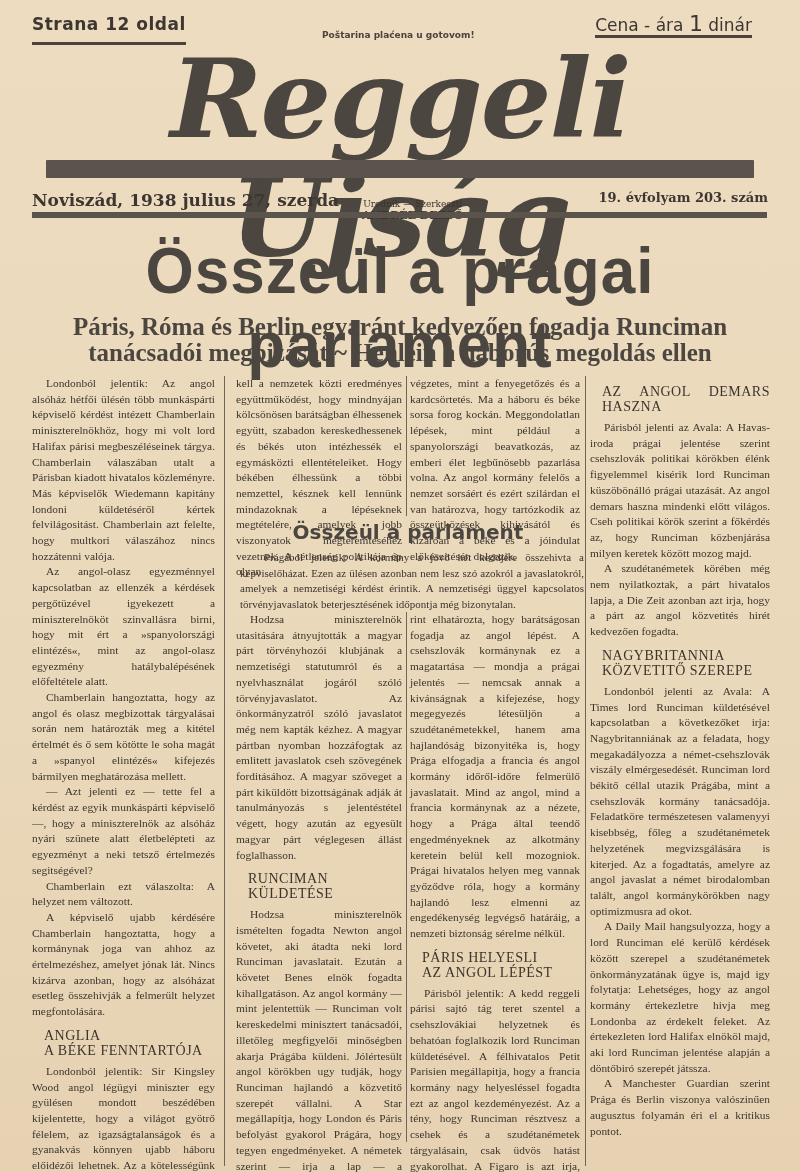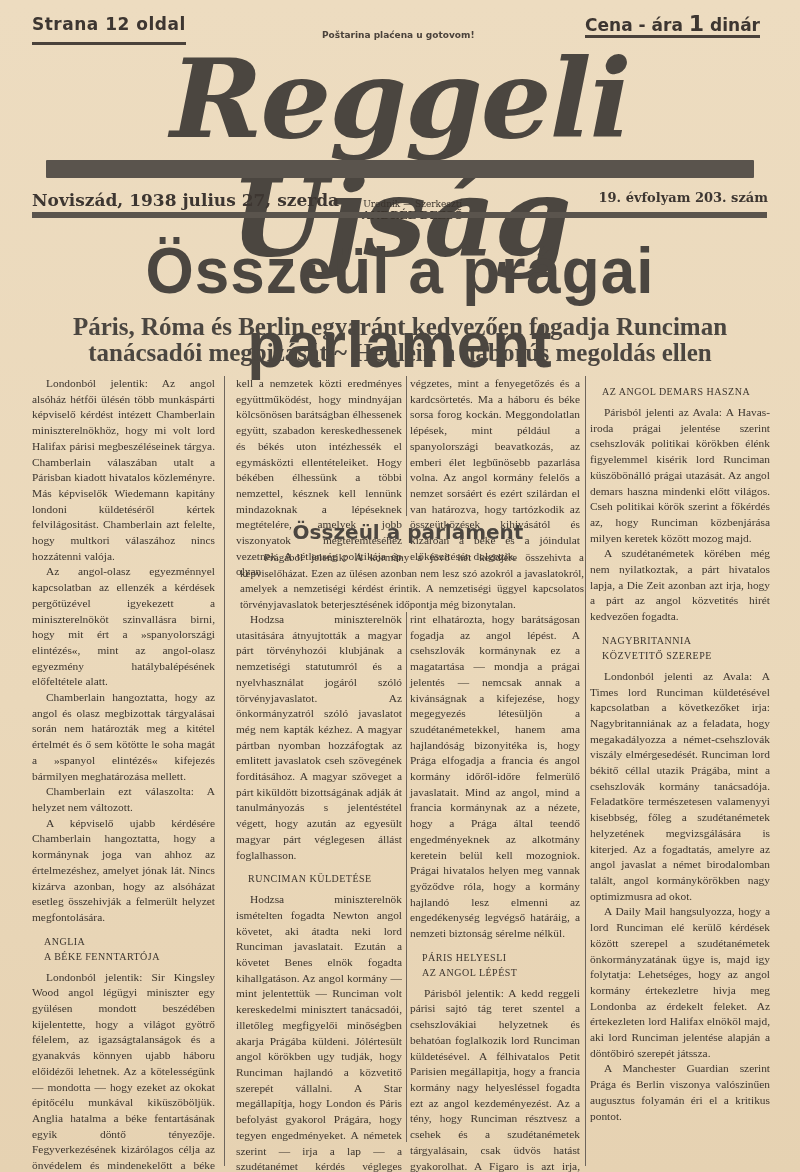--- a/index.html
+++ b/index.html
@@ -9,21 +9,21 @@
     color:#3a332c;
     font-family:"DejaVu Serif", serif;
     position:relative;
   }
   .page { position:absolute; inset:0; background:linear-gradient(180deg,#eddcc0 0%,#ead8ba 60%,#e6d2b2 100%); }
 
   
   .topbar { position:absolute; top:14px; left:32px; right:32px; height:24px; }
   .top-left { position:absolute; left:0; top:0; font-family:"DejaVu Sans", sans-serif; font-weight:bold; font-size:17px; letter-spacing:0.5px; color:#3d3631; border-bottom:3px solid #4a423b; padding-bottom:8px; line-height:20px; }
   .top-center { position:absolute; left:290px; top:16px; font-family:"DejaVu Sans", sans-serif; font-weight:bold; font-size:9px; color:#4a423b; }
-  .top-right { position:absolute; right:8px; top:0; font-family:"DejaVu Sans", sans-serif; font-weight:bold; font-size:17px; color:#3d3631; border-bottom:3px solid #4a423b; line-height:20px; }
+  .top-right { position:absolute; right:16px; top:0; font-family:"DejaVu Sans", sans-serif; font-weight:normal; font-size:17px; color:#3d3631; border-bottom:3px solid #4a423b; line-height:20px; }
   .top-right .big { font-size:22px; }
 
   
   .masthead { position:absolute; top:40px; left:40px; width:720px; height:118px; text-align:center; }
   .masthead-title { font-family:"DejaVu Serif", serif; font-style:italic; font-weight:bold; font-size:108px; line-height:118px; color:#4b4640; letter-spacing:-2px; transform:scaleX(1.03); display:inline-block; }
   .masthead-bar { position:absolute; top:160px; left:46px; width:708px; height:18px; background:#5a544d; border-radius:1px; }
 
   
   .infoline { position:absolute; top:180px; left:32px; right:32px; height:30px; }
   .info-left { position:absolute; left:0; top:10px; font-family:"DejaVu Serif", serif; font-weight:bold; font-size:17px; color:#3d3631; }
@@ -33,21 +33,21 @@
   .info-right { position:absolute; right:0; top:10px; font-family:"DejaVu Serif", serif; font-weight:bold; font-size:13px; color:#3d3631; }
   .rule2 { position:absolute; top:212px; left:32px; width:735px; height:6px; background:#5a544d; }
 
   
   .headline { position:absolute; top:238px; left:34px; width:732px; text-align:center; font-family:"Liberation Sans", sans-serif; font-weight:bold; font-size:62px; line-height:70px; color:#4b4640; letter-spacing:1px; transform:scaleY(1.05); }
   .subhead { position:absolute; top:314px; left:34px; width:732px; text-align:center; font-family:"Liberation Serif", serif; font-weight:bold; font-size:25px; line-height:26px; color:#4b4640; }
 
   
   .col { position:absolute; font-family:"Liberation Serif", serif; font-size:11.4px; line-height:15.7px; color:#3c352e; text-align:justify; }
   .col p { margin:0; text-indent:14px; }
-  .col h4 { margin:8px 0 6px 12px; font-weight:normal; font-size:10px; letter-spacing:0.5px; line-height:15px; }
+  .col h4 { margin:8px 0 6px 12px; font-weight:normal; font-size:14px; letter-spacing:0.5px; line-height:15px; }
   .vrule { position:absolute; width:1px; background:#6d655c; }
   .c1 { left:32px; top:376px; width:183px; }
   .c2 { left:236px; top:376px; width:166px; }
   .c3 { left:410px; top:376px; width:170px; }
   .c4 { left:590px; top:376px; width:180px; }
   .c2b { left:236px; top:612px; width:166px; }
   .c3b { left:410px; top:612px; width:170px; }
   .sub-title { position:absolute; left:236px; top:520px; width:344px; text-align:center; font-family:"DejaVu Sans", sans-serif; font-weight:bold; font-size:20px; color:#4b4640; }
   .sub-lead { position:absolute; left:240px; top:550px; width:344px; font-family:"Liberation Serif", serif; font-size:11px; line-height:15.5px; color:#3c352e; text-align:justify; }
   .sub-lead p { margin:0; text-indent:24px; }
@@ -85,20 +85,21 @@
   <div class="headline">Összeül a prágai parlament</div>
   <div class="subhead">
     <div>Páris, Róma és Berlin egyaránt kedvezően fogadja Runciman</div>
     <div>tanácsadói megbizását ~ Henlein a háborús megoldás ellen</div>
   </div>
 
   <div class="col c1">
     <p>Londonból jelentik: Az angol alsóház hétfői ülésén több munkáspárti képviselő kérdést intézett Chamberlain miniszterelnökhöz, hogy mi volt lord Halifax párisi megbeszéléseinek tárgya. Chamberlain válaszában utalt a Párisban kiadott hivatalos közleményre. Más képviselők Wiedemann kapitány londoni küldetéséről kértek felvilágositást. Chamberlain azt felelte, hogy multkori válaszához nincs hozzátenni valója.</p>
     <p>Az angol-olasz egyezménnyel kapcsolatban az ellenzék a kérdések pergőtüzével igyekezett a miniszterelnököt szinvallásra birni, hogy mit ért a »spanyolországi elintézés«, mint az angol-olasz egyezmény hatálybalépésének előfeltétele alatt.</p>
     <p>Chamberlain hangoztatta, hogy az angol és olasz megbizottak tárgyalásai során nem határozták meg a kitétel értelmét és ő sem kötötte le soha magát a »spanyol elintézés« kifejezés bármilyen meghatározása mellett.</p>
+    <p>— Azt jelenti ez — tette fel a kérdést az egyik munkáspárti képviselő —, hogy a miniszterelnök az alsóház nyári szünete alatt életbelépteti az egyezményt a neki tetsző értelmezés segitségével?</p>
     <p>Chamberlain ezt válaszolta: A helyzet nem változott.</p>
     <p>A képviselő ujabb kérdésére Chamberlain hangoztatta, hogy a kormánynak joga van ahhoz az értelmezéshez, amelyet jónak lát. Nincs kizárva azonban, hogy az alsóházat esetleg összehivják a felmerült helyzet megfontolására.</p>
     <h4><span>ANGLIA</span><br><span>A BÉKE FENNTARTÓJA</span></h4>
     <p>Londonból jelentik: Sir Kingsley Wood angol légügyi miniszter egy gyülésen mondott beszédében kijelentette, hogy a világot gyötrő félelem, az igazságtalanságok és a gyanakvás könnyen ujabb háboru előidézői lehetnek. Az a kötelességünk — mondotta — hogy ezeket az okokat épitőcélu munkával kiküszöböljük. Anglia hatalma a béke fentartásának egyik döntő tényezője. Fegyverkezésének kizárólagos célja az önvédelem és mindenekelőtt a béke megoltalmazása. A felfegyverzés azonban nem elegendő a béke fentartásához, mert ez határozott erőfeszitéseket követel. Biztositanunk</p>
   </div>
   <div class="vrule" style="left:224px;top:376px;height:790px;"></div>
 
   <div class="col c2">
     <p style="text-indent:0">kell a nemzetek közti eredményes együttműködést, hogy mindnyájan kölcsönösen barátságban élhessenek együtt, szabadon kereskedhessenek és békés uton intézhessék el egymásközti ellentételeiket. Hogy békében élhessünk a többi nemzettel, késznek kell lennünk mindazoknak a lépéseknek megtételére, amelyek jobb viszonyatok megteremtéséhez vezetnek. A tétlenség politikája ép olyan</p>
   </div>

